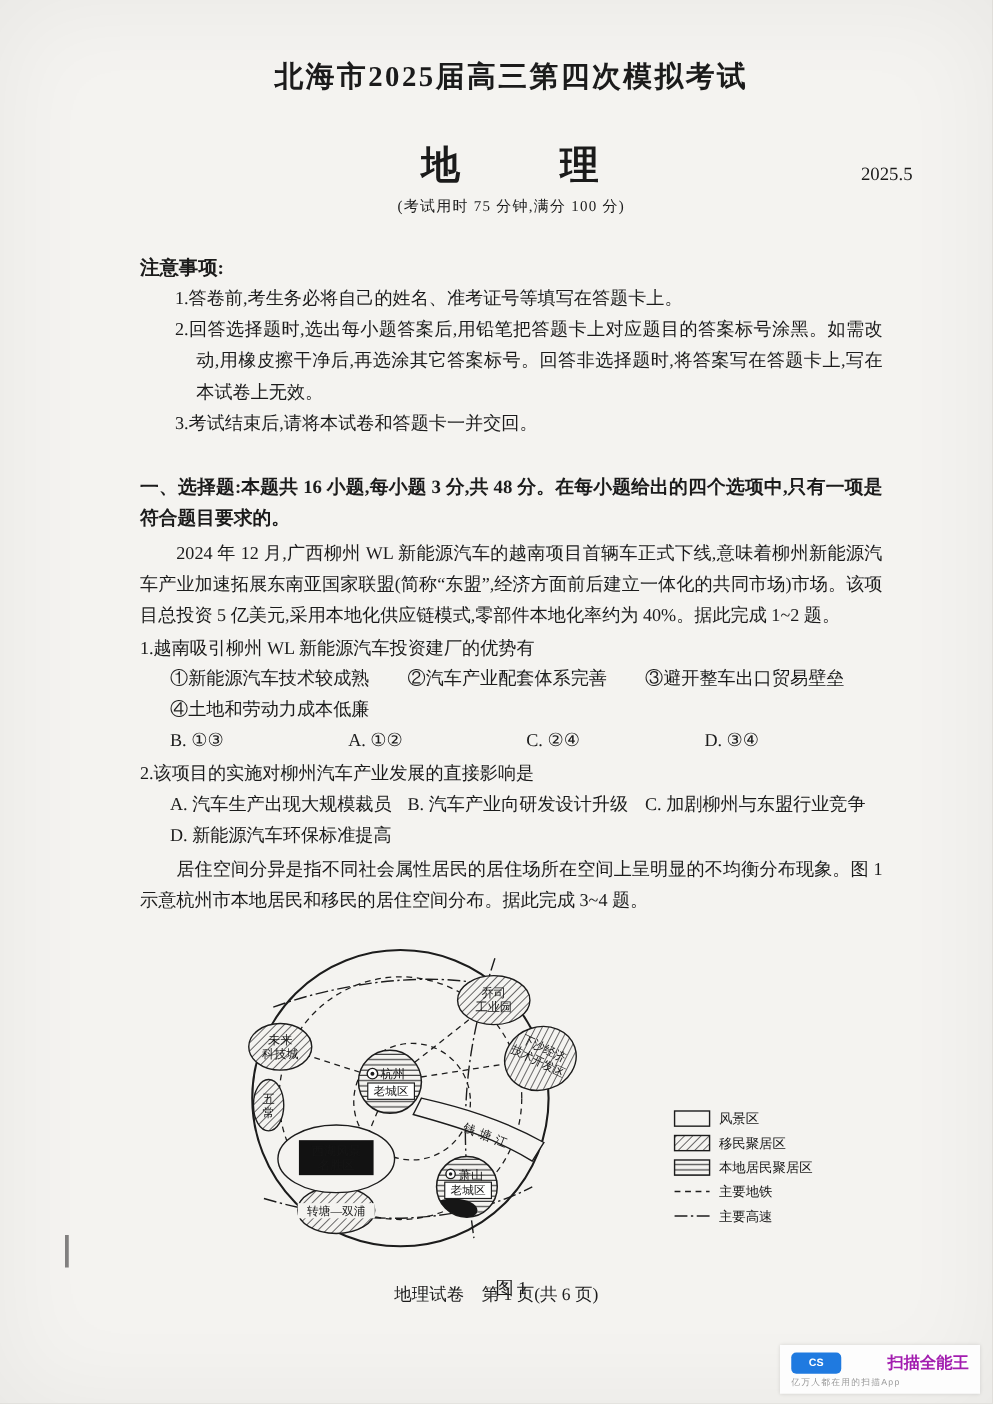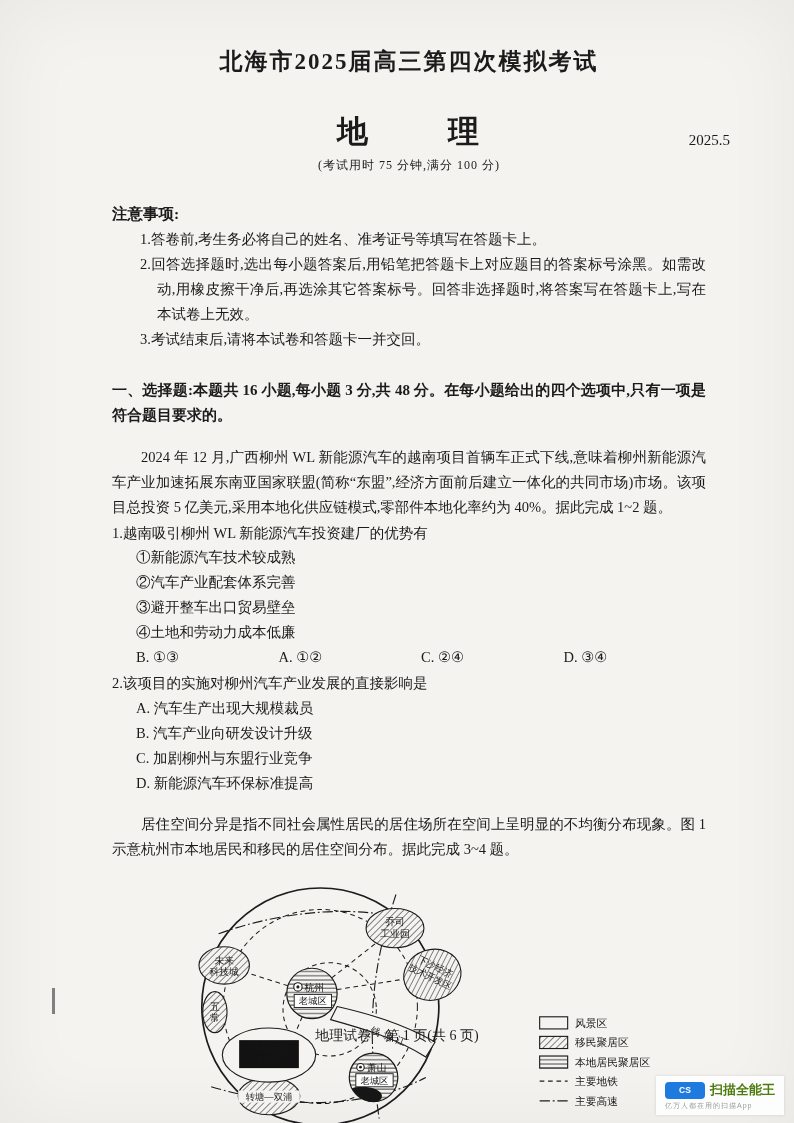--- a/index.html
+++ b/index.html
@@ -21,37 +21,37 @@
   .subject { font-size:31px; font-weight:bold; white-space:pre; letter-spacing:2px; }
   .date { position:absolute; right:-24px; bottom:4px; font-size:15px; }
   .exam-info { text-align:center; font-size:12px; margin-top:4px; letter-spacing:1px; }
 
   .notice { margin-top:30px; font-size:14.5px; }
   .notice-heading { font-weight:bold; font-size:15.5px;margin-top:20px; }
   .notice-items { margin-left:28px; margin-top:2px; }
   .notice-item { padding-left:17px; text-indent:-17px; line-height:1.72; text-align:justify; }
 
   .section-heading { margin-top:26px; font-weight:bold; font-size:15px; line-height:1.7; text-align:justify; }
-  .passage { font-size:14.5px; line-height:1.72; text-indent:2em; text-align:justify; margin-top:16px; }
+  .passage { font-size:14.5px; line-height:1.72; text-indent:2em; text-align:justify; margin-top:2px; }
   .stem { font-size:14.5px; line-height:1.72; margin-top:1px; }
 
-  .opt-grid-2 { display:grid; grid-template-columns:1fr; margin-left:24px; font-size:14.5px; line-height:1.72; }
+  .opt-grid-2 { display:grid; grid-template-columns:1fr 1fr 1fr; margin-left:24px; font-size:14.5px; line-height:1.72; }
   .opt-grid-4 { display:grid; grid-template-columns:1fr 1fr 1fr 1fr; margin-left:24px; font-size:14.5px; line-height:1.72; }
 
   figure.map-figure { margin:12px 0 0 0; display:flex; flex-direction:column; align-items:center; }
   .fig-caption { text-align:center; font-size:14.5px; margin-top:4px; }
 
   .page-footer { position:absolute; bottom:78px; left:0; width:100%; text-align:center; font-size:14px; white-space:pre; }
 
   .scan-artifact { position:absolute; left:52px; top:988px; width:3px; height:26px; background:#222; opacity:.55; }
 
   .watermark { position:absolute; right:10px; bottom:8px; background:#fdfdfd; padding:5px 9px 4px 9px; box-shadow:0 0 3px rgba(0,0,0,.12); }
   .wm-row { display:flex; align-items:center; gap:5px; }
   .wm-logo { width:40px; height:17px; background:#1f7ae0; color:#fff; border-radius:4px; font-size:8.5px; font-weight:bold; display:flex; align-items:center; justify-content:center; font-family:"Liberation Sans",sans-serif; }
-  .wm-name { color:#4d7c0f; font-size:13px; font-weight:bold; font-family:"Liberation Sans",sans-serif; }
+  .wm-name { color:#a21caf; font-size:13px; font-weight:bold; font-family:"Liberation Sans",sans-serif;margin-left:32px; }
   .wm-tagline { margin-top:2px; font-size:7px; color:#9a9a9a; letter-spacing:1px; font-family:"Liberation Sans",sans-serif; }
 
   svg text { font-family:"Liberation Serif","DejaVu Serif",serif; fill:#161616; }
 </style>
 </head>
 <body>
 
 <div class="page">
   <div class="content">
 

